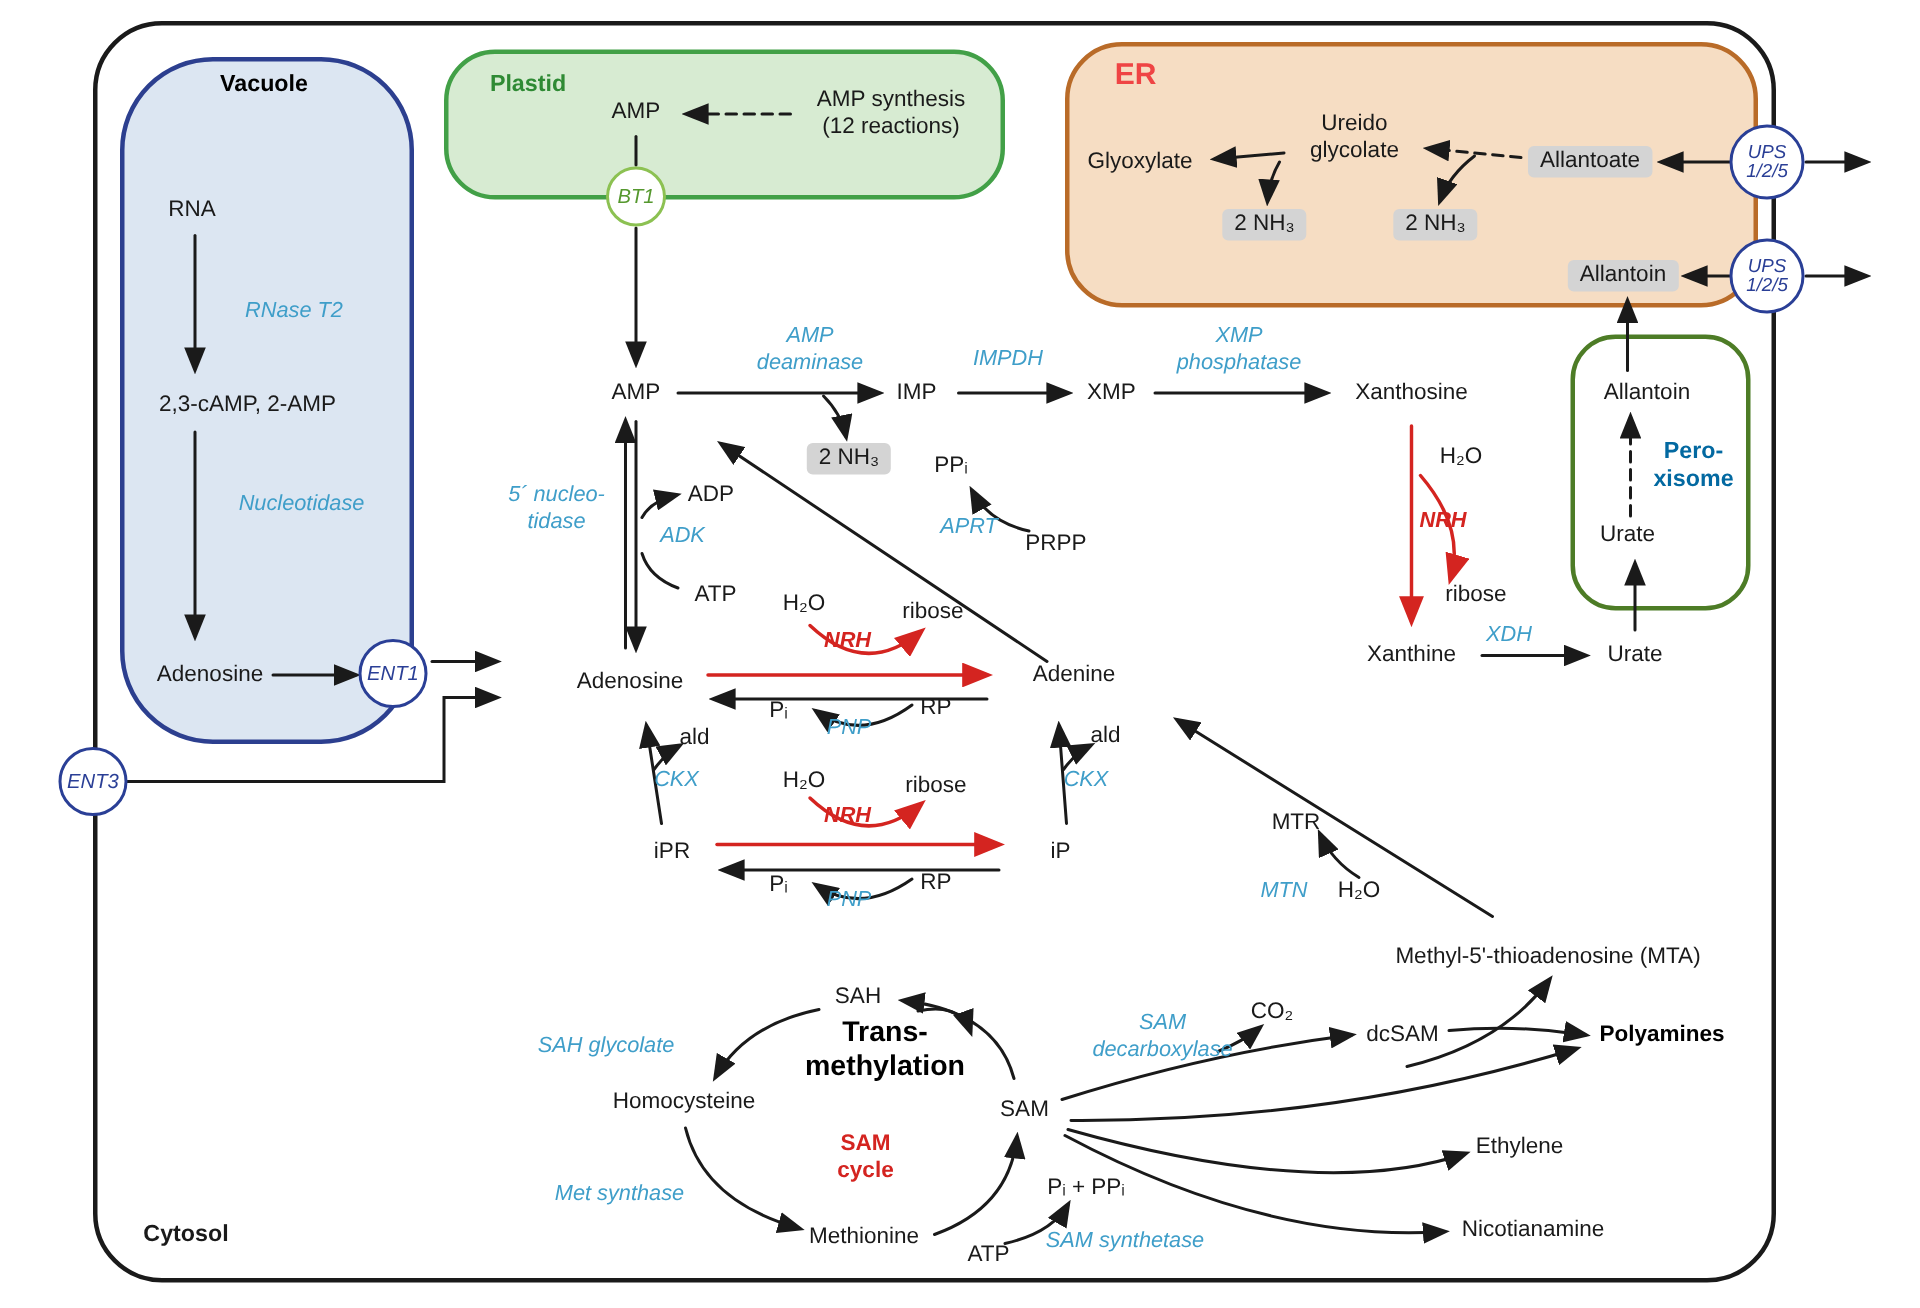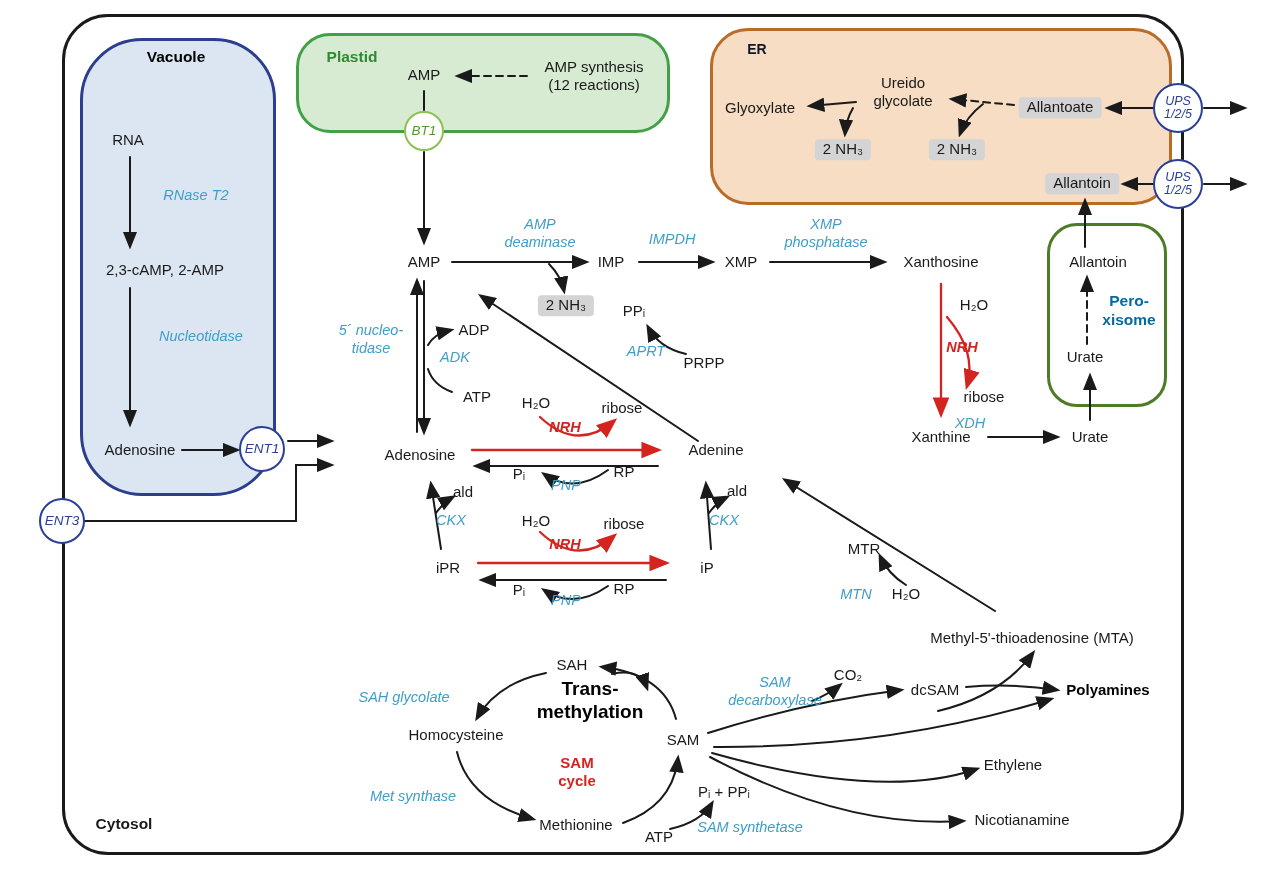--- a/index.html
+++ b/index.html
@@ -17,21 +17,21 @@
   .k { stroke:#1a1a1a; stroke-width:2; fill:none; stroke-linecap:round; }
   .r { stroke:#d42420; stroke-width:2.3; fill:none; stroke-linecap:round; }
   .d { stroke-dasharray:7 5; }
 
   .lbl { position:absolute; transform:translate(-50%,-50%); white-space:pre-line; text-align:center;
          font-size:15px; color:#1a1a1a; line-height:1.22; }
   .enz { color:#3f9ec9; font-style:italic; font-size:14.5px; }
   .enz-red { color:#d42420; font-style:italic; font-weight:700; font-size:14.5px; }
   .t-blue  { color:#000000; font-weight:700; font-size:15.5px; }
   .t-green { color:#2f8a34; font-weight:700; font-size:15.5px; }
-  .t-er    { color:#0f172a; font-weight:700; font-size:14px; }
+  .t-er    { color:#ef4444; font-weight:700; font-size:20px; }
   .t-perox { color:#0369a1; font-weight:700; font-size:15.5px; }
   .t-red   { color:#d42420; font-weight:700; font-size:15px; }
   .t-black { font-weight:700; font-size:15.5px; }
   .gbox { background:#d4d4d4; padding:1px 8px 2px; border-radius:4px; }
 
   .circ { position:absolute; transform:translate(-50%,-50%); background:#fff; border:2.5px solid #2a3f96;
           border-radius:50%; display:flex; align-items:center; justify-content:center; text-align:center;
           color:#2a3f96; font-style:italic; font-size:13.5px; line-height:1.05; white-space:pre-line; }
   .circ-green { border-color:#8cc152; color:#55982e; }
 </style>
@@ -158,21 +158,21 @@
 
   <div class="circ" style="left:262px;top:449px;width:46px;height:46px">ENT1</div>
   <div class="circ" style="left:62px;top:521px;width:46px;height:46px">ENT3</div>
   <div class="circ circ-green" style="left:424px;top:131px;width:40px;height:40px">BT1</div>
   <div class="circ" style="left:1178px;top:108px;width:50px;height:50px;font-size:12.5px">UPS
 1/2/5</div>
   <div class="circ" style="left:1178px;top:184px;width:50px;height:50px;font-size:12.5px">UPS
 1/2/5</div>
 
   <div class="lbl" style="left:128px;top:140px">RNA</div>
-  <div class="lbl enz" style="left:196px;top:196px">RNase T2</div>
+  <div class="lbl enz" style="left:196px;top:208px">RNase T2</div>
   <div class="lbl" style="left:165px;top:270px">2,3-cAMP, 2-AMP</div>
   <div class="lbl enz" style="left:201px;top:337px">Nucleotidase</div>
   <div class="lbl" style="left:140px;top:450px">Adenosine</div>
 
   <div class="lbl" style="left:424px;top:75px">AMP</div>
   <div class="lbl" style="left:594px;top:76px">AMP synthesis
 (12 reactions)</div>
 
   <div class="lbl" style="left:760px;top:108px">Glyoxylate</div>
   <div class="lbl" style="left:903px;top:92px">Ureido
@@ -225,21 +225,21 @@
   <div class="lbl" style="left:624px;top:524px">ribose</div>
   <div class="lbl enz-red" style="left:565px;top:545px">NRH</div>
   <div class="lbl" style="left:519px;top:590px">Pᵢ</div>
   <div class="lbl enz" style="left:566px;top:601px">PNP</div>
   <div class="lbl" style="left:624px;top:589px">RP</div>
 
   <div class="lbl" style="left:974px;top:305px">H₂O</div>
   <div class="lbl enz-red" style="left:962px;top:348px">NRH</div>
   <div class="lbl" style="left:984px;top:397px">ribose</div>
   <div class="lbl" style="left:941px;top:437px">Xanthine</div>
-  <div class="lbl enz" style="left:970px;top:424px">XDH</div>
+  <div class="lbl enz" style="left:1006px;top:424px">XDH</div>
   <div class="lbl" style="left:1090px;top:437px">Urate</div>
 
   <div class="lbl" style="left:864px;top:549px">MTR</div>
   <div class="lbl enz" style="left:856px;top:595px">MTN</div>
   <div class="lbl" style="left:906px;top:594px">H₂O</div>
   <div class="lbl" style="left:1032px;top:638px">Methyl-5'-thioadenosine (MTA)</div>
 
   <div class="lbl" style="left:572px;top:665px">SAH</div>
   <div class="lbl t-blue" style="left:590px;top:700px;font-size:19px">Trans-
 methylation</div>

